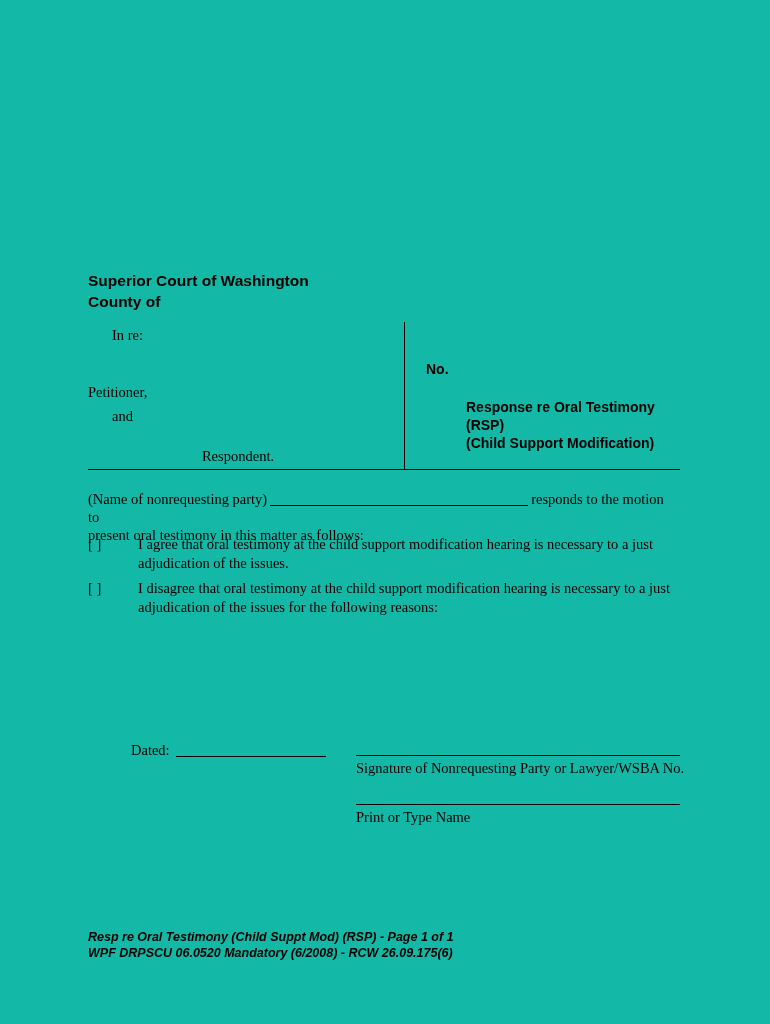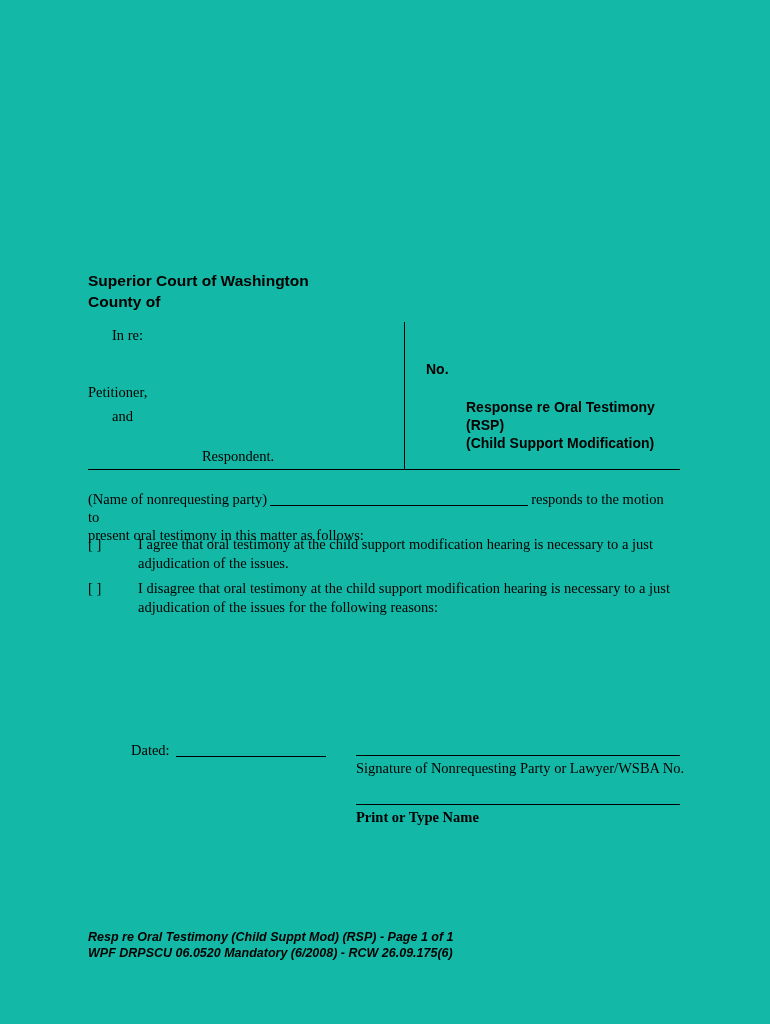--- a/index.html
+++ b/index.html
@@ -169,21 +169,21 @@
   }
   #sig-line-1 { left: 356px; top: 755px; width: 324px; }
   #sig-line-2 { left: 356px; top: 804px; width: 324px; }
 
   .sig-label {
     position: absolute;
     left: 356px;
     font-size: 14.5px;
   }
   #sig-label-1 { top: 760px; }
-  #sig-label-2 { top: 809px; font-weight: bold; }
+  #sig-label-2 { top: 809px; }
 
   
   .footer {
     position: absolute;
     left: 88px;
     top: 929px;
     width: 600px;
     font-family: "Liberation Sans", sans-serif;
     font-style: italic;
     font-weight: bold;

